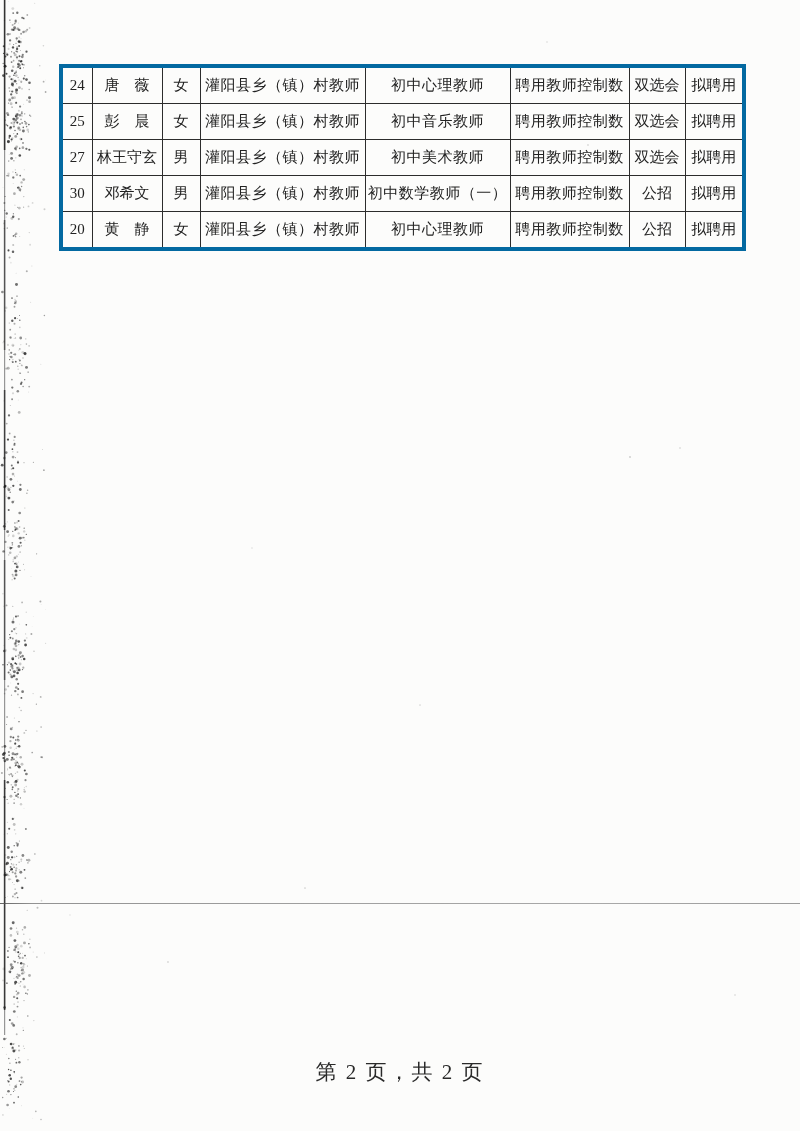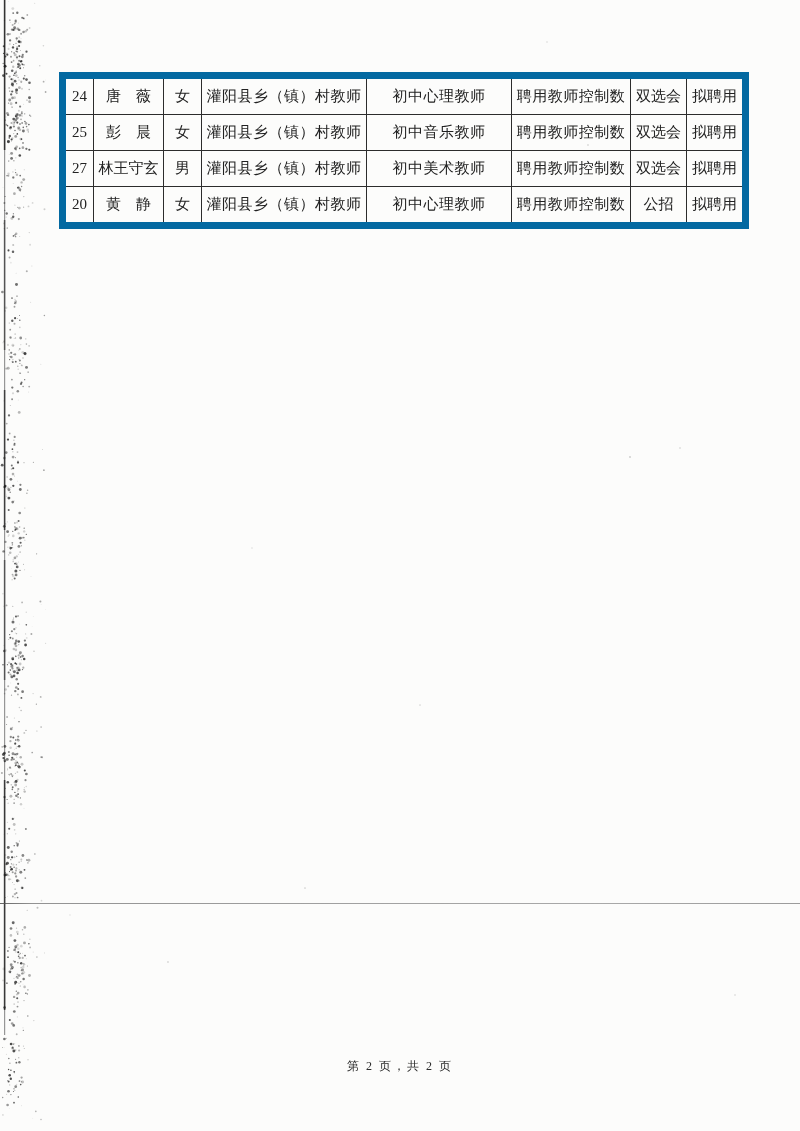--- a/index.html
+++ b/index.html
@@ -23,25 +23,25 @@
     left: 0;
     top: 903px;
     width: 800px;
     height: 1px;
     background: linear-gradient(90deg, #4a4a4a, #808080 4%, #8f8f8f 40%, #9a9a9a 75%, #8a8a8a);
     opacity: 0.85;
   }
   table.roster {
     position: absolute;
     left: 59px;
-    top: 72px;
+    top: 64px;
     width: 683px;
     border-collapse: collapse;
     table-layout: fixed;
-    border: 7px solid #0369a1;
+    border: 4px solid #0369a1;
   }
   table.roster td {
     border: 1.5px solid #2c2c2c;
     height: 35px;
     padding: 0 1px;
     text-align: center;
     vertical-align: middle;
     font-size: 15px;
     line-height: 1;
     white-space: nowrap;
@@ -49,21 +49,21 @@
     color: #222;
   }
   td.c-no { font-size: 14px; }
   td.c-unit, td.c-pos, td.c-ctrl { letter-spacing: 0.5px; }
   .footer {
     position: absolute;
     top: 1058px;
     left: 0;
     width: 800px;
     text-align: center;
-    font-size: 12px;
+    font-size: 21px;
     letter-spacing: 2px;
     color: #2a2a2a;
   }
 </style>
 </head>
 <body>
 
 <div class="page">
 
   <svg class="noise-svg" id="noise-svg" xmlns="http://www.w3.org/2000/svg" width="800" height="1131" viewBox="0 0 800 1131">
@@ -1049,20 +1049,30 @@
     <td class="c-no">27</td>
     <td class="c-name">林王守玄</td>
     <td class="c-sex">男</td>
     <td class="c-unit">灌阳县乡（镇）村教师</td>
     <td class="c-pos">初中美术教师</td>
     <td class="c-ctrl">聘用教师控制数</td>
     <td class="c-meth">双选会</td>
     <td class="c-res">拟聘用</td>
   </tr>
         <tr>
+    <td class="c-no">30</td>
+    <td class="c-name">邓希文</td>
+    <td class="c-sex">男</td>
+    <td class="c-unit">灌阳县乡（镇）村教师</td>
+    <td class="c-pos">初中数学教师（一）</td>
+    <td class="c-ctrl">聘用教师控制数</td>
+    <td class="c-meth">公招</td>
+    <td class="c-res">拟聘用</td>
+  </tr>
+        <tr>
     <td class="c-no">20</td>
     <td class="c-name">黄　静</td>
     <td class="c-sex">女</td>
     <td class="c-unit">灌阳县乡（镇）村教师</td>
     <td class="c-pos">初中心理教师</td>
     <td class="c-ctrl">聘用教师控制数</td>
     <td class="c-meth">公招</td>
     <td class="c-res">拟聘用</td>
   </tr>
       </tbody>

